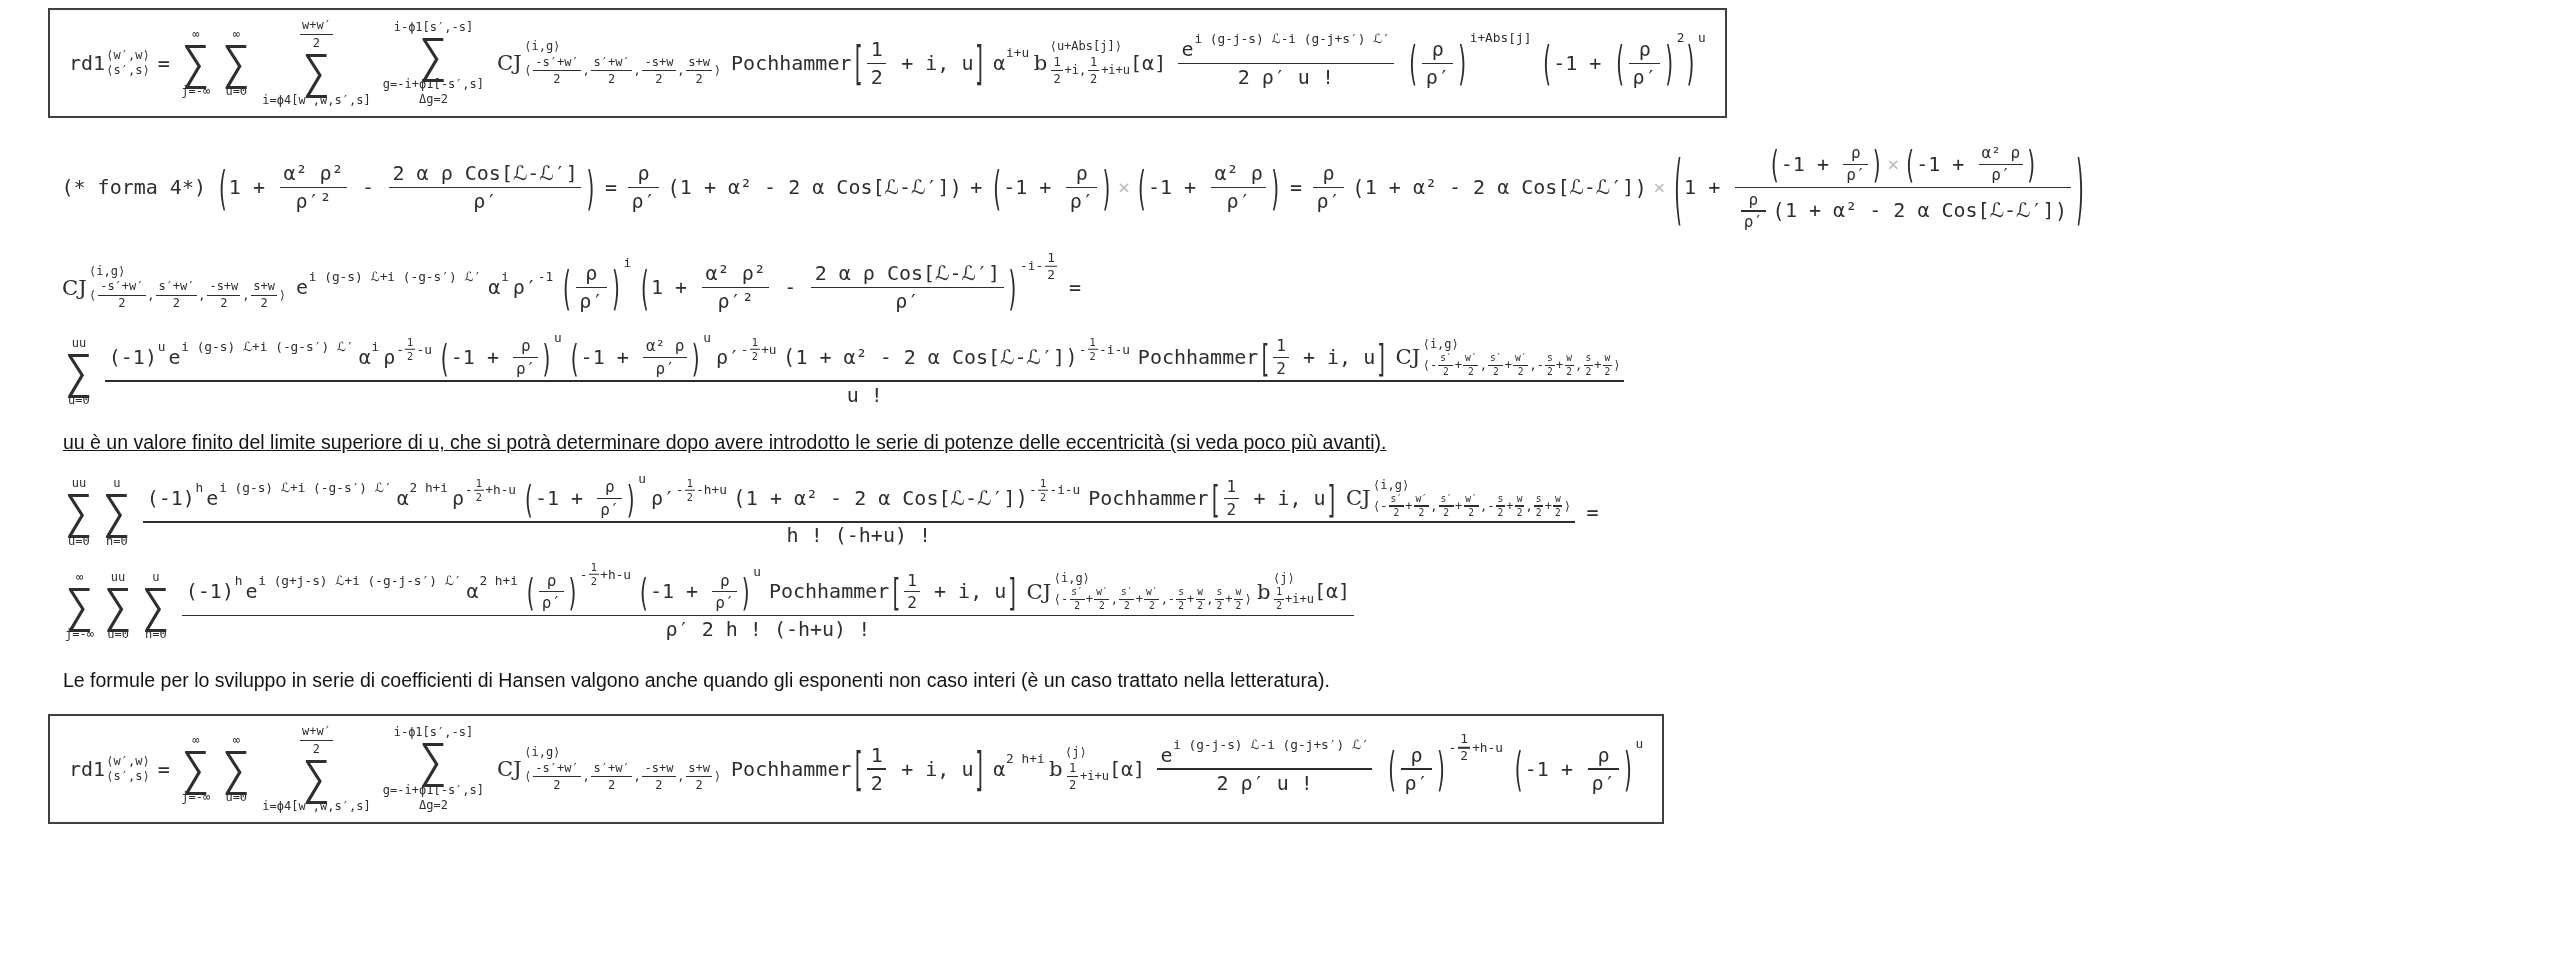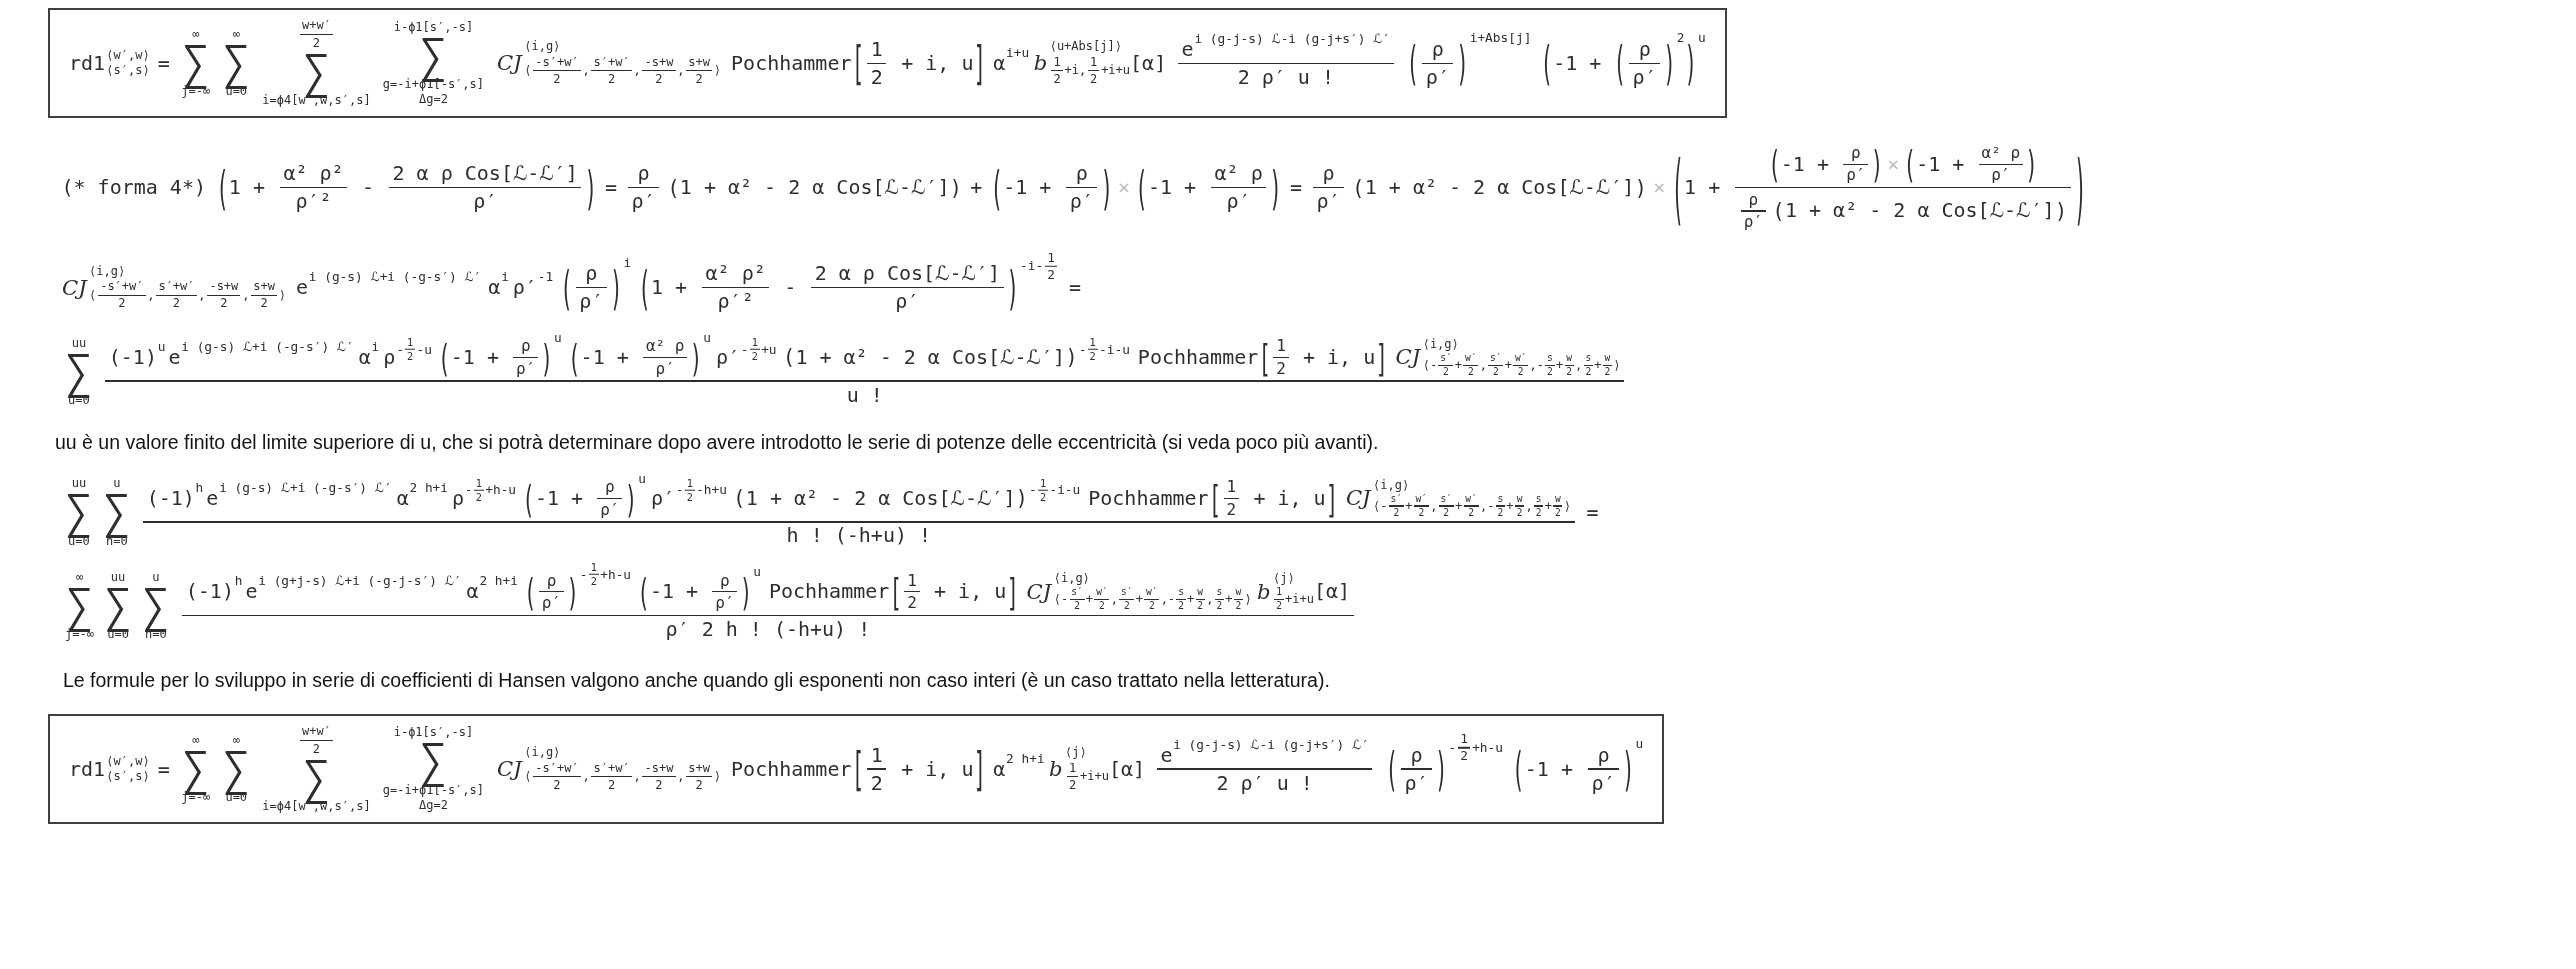--- a/index.html
+++ b/index.html
@@ -8,30 +8,30 @@
   
   .mrow{display:flex;align-items:center;white-space:pre;width:max-content;
         font-family:"DejaVu Sans Mono","DejaVu Sans",monospace;
         font-size:20px;color:var(--ink,#2e2e2e);line-height:1.25;}
   .boxed{border:2px solid var(--frame,#3f3f3f);padding:8px 19px;background:#fff;}
   .trow{font-family:"Liberation Sans","DejaVu Sans",sans-serif;font-size:19.5px;color:#141414;width:max-content;}
   
   .r-forma4-identity{margin-top:23px;margin-left:13.5px;}
   .r-cj-expansion-lhs{margin-top:27px;margin-left:13.5px;}
   .r-single-sum-expansion{margin-top:20px;margin-left:13.5px;}
-  .r-note-uu{margin-top:23px;margin-left:7px;}
+  .r-note-uu{margin-top:23px;margin-left:15px;text-decoration:underline;}
   .r-double-sum-expansion{margin-top:21.5px;margin-left:13.5px;}
   .r-triple-sum-expansion{margin-top:20px;margin-left:13.5px;}
   .r-note-hansen{margin-top:27px;margin-left:15px;}
   .r-rd1-final-boxed{margin-top:21.5px;}
   
   .mtxt{display:inline-block;}
   .msp{display:inline-block;flex:none;}
   .gray{color:var(--times,#bcbcbc);}
-  .scr{font-family:"DejaVu Serif",serif;font-style:italic;font-size:1.06em;margin:0 0.06em 0 0.02em;}
+  .scr{font-family:"DejaVu Serif",serif;font-size:1.06em;margin:0 0.06em 0 0.02em;}
   .sup{font-size:0.64em;line-height:1.12;display:inline-flex;align-items:center;
        transform:translateY(-32%);margin-left:0.06em;white-space:pre;}
   .supw{display:inline-flex;align-items:flex-start;}
   .ss{display:inline-flex;flex-direction:column;align-items:flex-start;justify-content:center;
       font-size:0.60em;line-height:1.25;margin-left:0.10em;vertical-align:middle;}
   .ssr{display:inline-flex;align-items:center;white-space:pre;}
   .frac{display:inline-flex;flex-direction:column;align-items:center;margin:0 0.14em;vertical-align:middle;}
   .frac .frac{font-size:0.80em;}
   .fn,.fd{display:inline-flex;align-items:center;padding:0.04em 0.18em;white-space:pre;}
   .fb{align-self:stretch;height:0.065em;min-height:1.3px;background:currentColor;}

